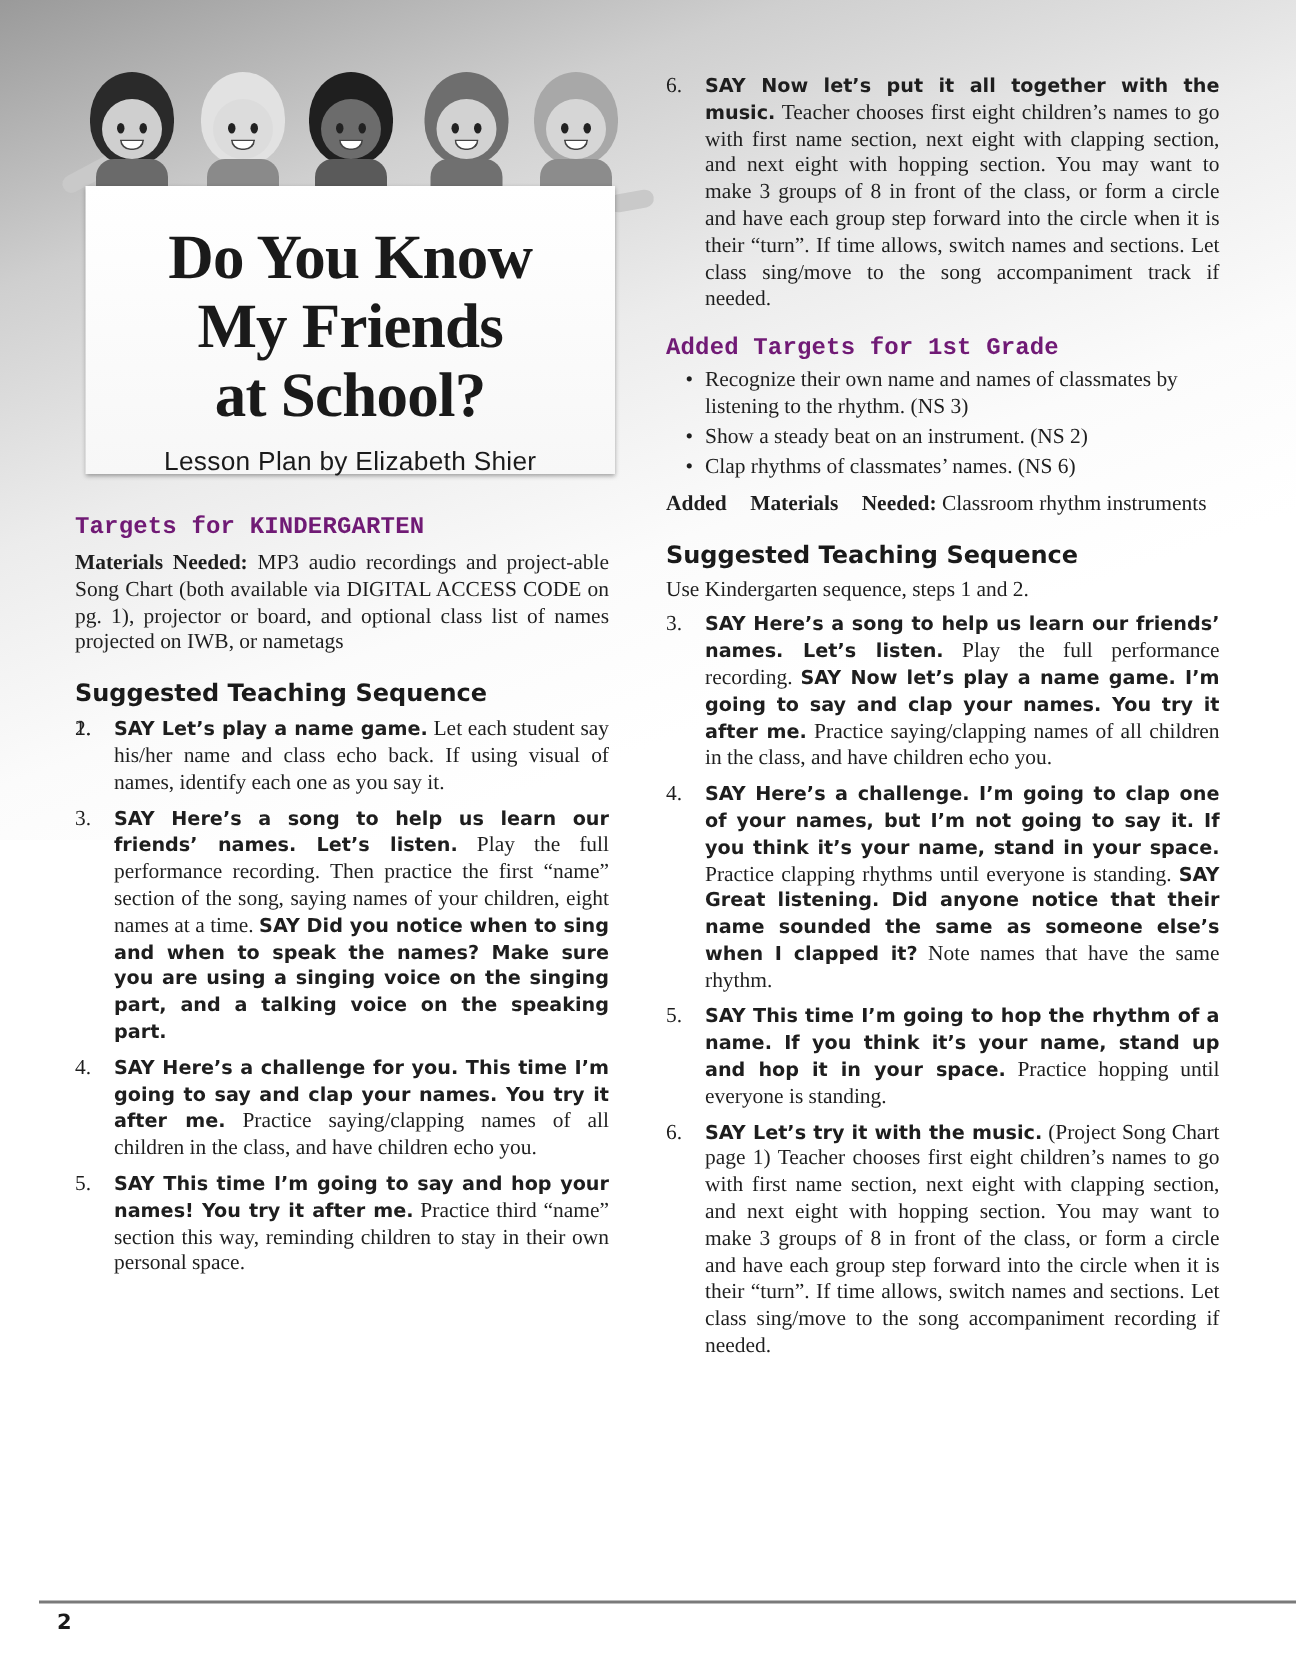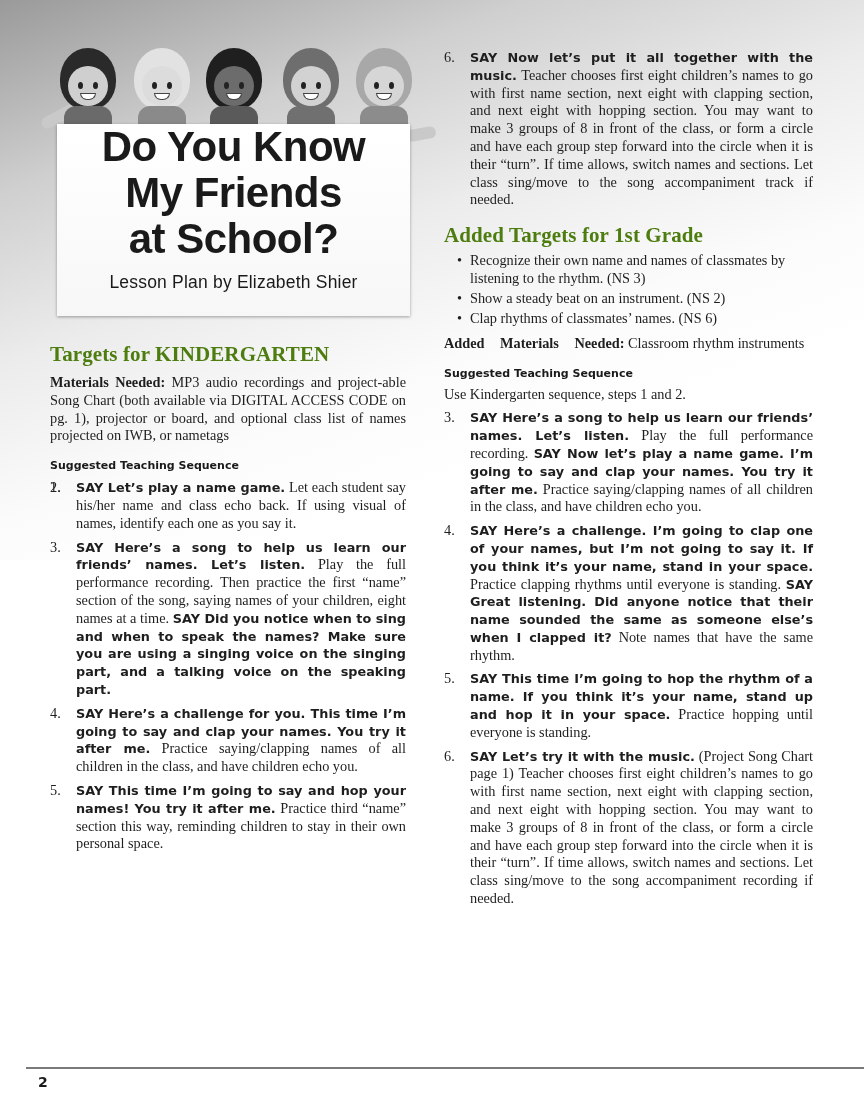--- a/index.html
+++ b/index.html
@@ -28,41 +28,41 @@
   .arm { position: absolute; height: 12px; border-radius: 6px; background: #c9c9c9; }
 
   
   .title-card {
     position: absolute; left: 57px; top: 124px; width: 353px; height: 192px;
     background: linear-gradient(180deg, #ffffff 0%, #f7f7f7 100%);
     box-shadow: 0 1px 3px rgba(0,0,0,0.35);
     text-align: center;
   }
   .title {
-    font-family: Liberation Sans, sans-serif;
+    font-family: Liberation Serif, serif;
     font-weight: bold; font-size: 42px; line-height: 46px; letter-spacing: -0.5px;
-    color: #1a1a1a; margin-top: 0; white-space: pre-line;
+    color: #1a1a1a; margin-top: 25px; white-space: pre-line;
   }
   .subtitle {
     font-family: Liberation Sans, sans-serif;
     font-size: 17.5px; color: #1a1a1a; margin-top: 10px; letter-spacing: 0.2px;
   }
 
   
   .col { position: absolute; top: 0; }
   .col-left { left: 50px; width: 356px; }
   .col-right { left: 444px; width: 369px; }
 
   h2 {
-    font-family: Liberation Serif, serif;
-    font-weight: bold; font-size: 21px; color: #4d7c0f; letter-spacing: 0.1px;
+    font-family: Liberation Mono, monospace;
+    font-weight: bold; font-size: 16px; color: #701a75; letter-spacing: 0.1px;
   }
   h3 {
     font-family: "DejaVu Sans", "Liberation Sans", sans-serif;
-    font-weight: bold; font-size: 11px; color: #1a1a1a;
+    font-weight: bold; font-size: 16px; color: #1a1a1a;
   }
   p, li { font-size: 14.3px; line-height: 17.8px; text-align: justify; }
   .sans-b { font-family: "DejaVu Sans", "Liberation Sans", sans-serif; font-weight: bold; font-size: 12.8px; }
   .serif-b { font-weight: bold; }
   .italic { font-style: italic; }
 
   ul.bullets { list-style: none; padding-left: 13px; }
   ul.bullets li { position: relative; padding-left: 13px; text-align: left; margin-bottom: 2.2px; }
   ul.bullets li::before { content: "\2022"; position: absolute; left: 0; top: 0; }
 

